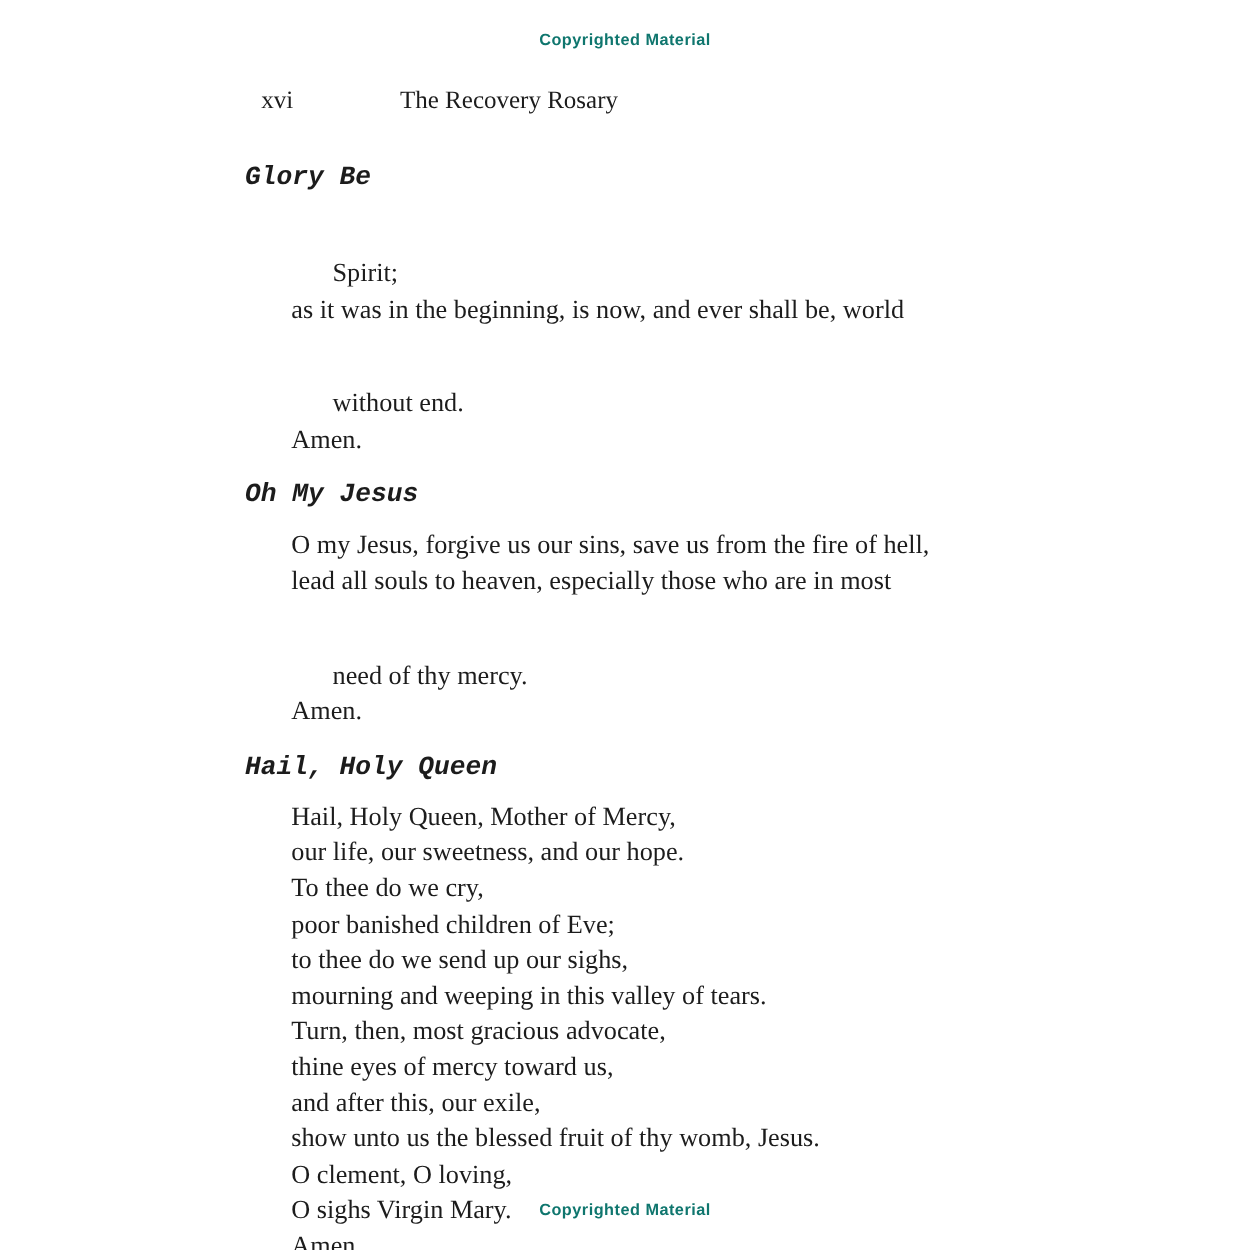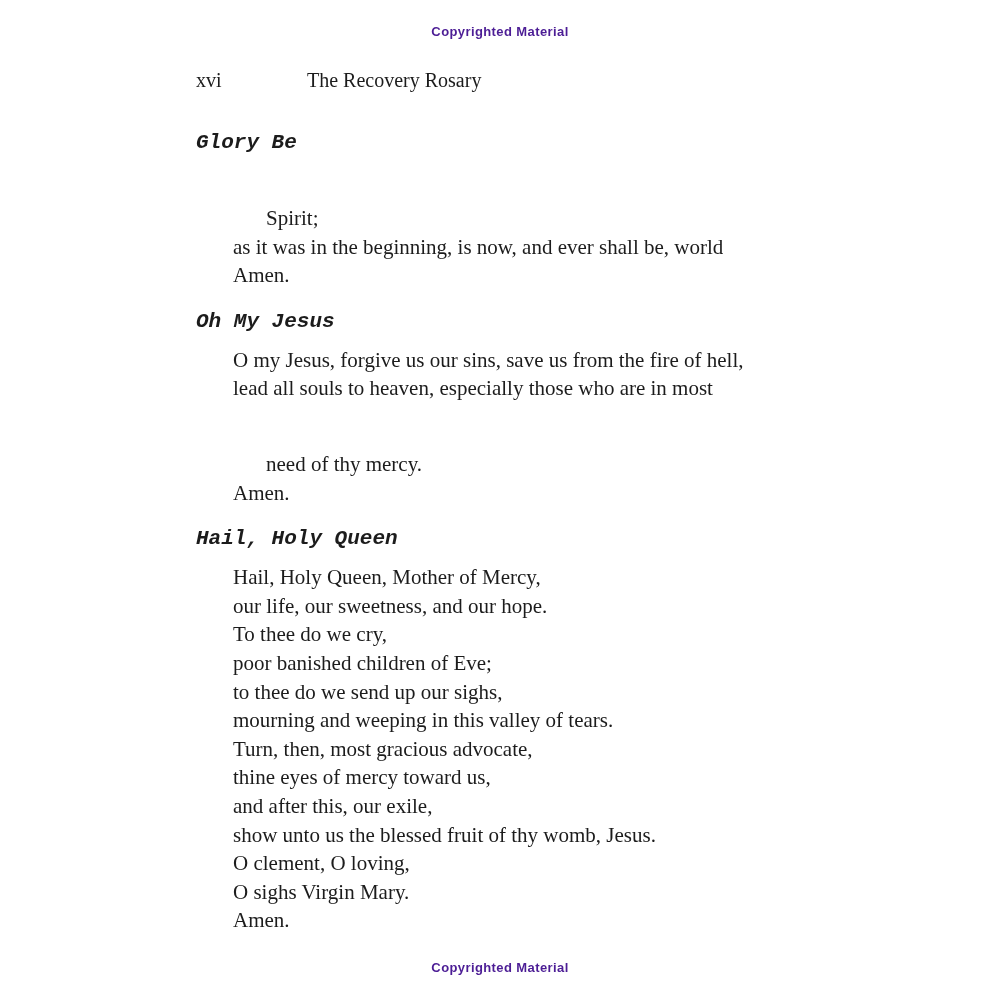--- a/index.html
+++ b/index.html
@@ -18,36 +18,37 @@
   }
   .copyright {
     position: absolute;
     left: 0;
     width: 100%;
     text-align: center;
     font-family: "Liberation Sans", "DejaVu Sans", sans-serif;
     font-size: 13px;
     font-weight: 600;
     letter-spacing: 0.4px;
-    color: #4c1d95;
+    color: #0f766e;
   }
   .copyright.top    { top: 24px; }
   .copyright.bottom { top: 960px; }
 
   .content {
     position: absolute;
     left: 196px;
     top: 66px;
     width: 640px;
   }
   .runhead {
     display: flex;
     align-items: center;
     line-height: 28px;
     font-size: 20px;
+    margin-left: 13px;
   }
   .pagenum {
     width: 111px;
     font-style: normal;
   }
   .runtitle {
   }
   .prayer-heading {
     font-size: 21px;
     font-weight: bold;
@@ -82,20 +83,21 @@
 
     <div class="runhead">
       <span class="pagenum">xvi</span>
       <span class="runtitle">The Recovery Rosary</span>
     </div>
 
     <section class="prayer">
       <h2 class="prayer-heading">Glory Be</h2>
       <p class="line cont">Spirit;</p>
       <p class="line">as it was in the beginning, is now, and ever shall be, world</p>
+      <p class="line cont">without end.</p>
       <p class="line">Amen.</p>
     </section>
 
     <section class="prayer">
       <h2 class="prayer-heading">Oh My Jesus</h2>
       <p class="line">O my Jesus, forgive us our sins, save us from the fire of hell,</p>
       <p class="line">lead all souls to heaven, especially those who are in most</p>
       <p class="line cont">need of thy mercy.</p>
       <p class="line">Amen.</p>
     </section>

